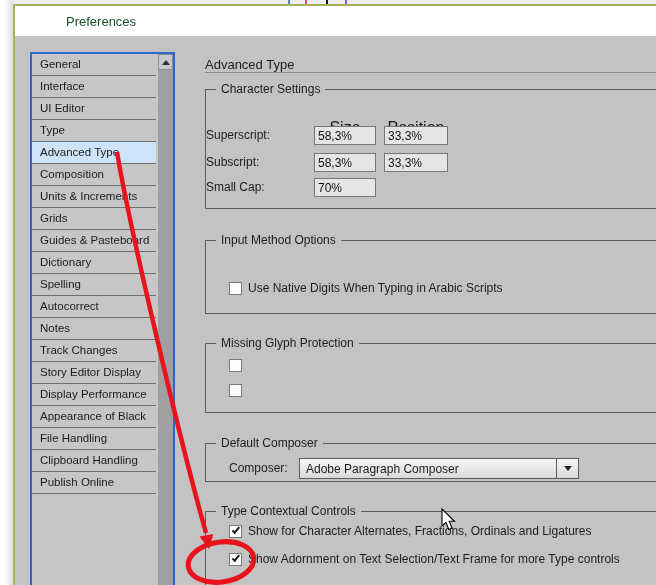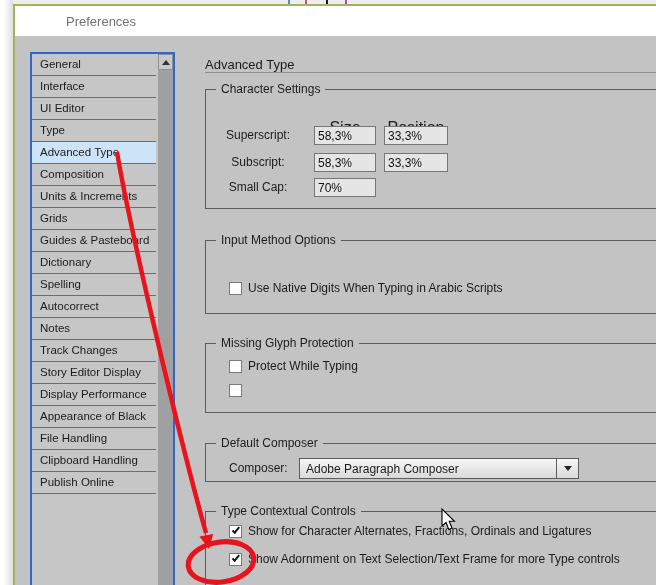--- a/index.html
+++ b/index.html
@@ -11,21 +11,21 @@
   .ruler-strip { position:absolute; left:0; top:0; width:656px; height:4px; background:#eeeeee; }
   .ruler-tick { position:absolute; top:0; width:2px; height:4px; }
   .left-strip { position:absolute; left:0; top:0; width:13px; height:585px;
                 background:linear-gradient(to right,#ffffff 30%,#dedede); }
   .win-border-top { position:absolute; left:13px; top:4px; width:643px; height:2px; background:#a3b25c; }
   .win-border-left { position:absolute; left:13px; top:4px; width:2px; height:581px; background:#a3b25c; }
 
   
   .dialog { position:absolute; left:15px; top:6px; width:641px; height:579px; background:#c3c3c3; }
   .titlebar { position:absolute; left:0; top:0; width:641px; height:30px; background:#ffffff; }
-  .title-text { position:absolute; left:51px; top:8px; font-size:13px; color:#737373;text-align:right; }
+  .title-text { position:absolute; left:51px; top:8px; font-size:13px; color:#14532d;text-align:right; }
 
   
   .cat-list { position:absolute; left:15px; top:46px; width:145px; height:545px;
               background:#c6c6c6; border:2px solid #2f66cc; }
   .cat-items { position:absolute; left:0; top:0; width:124px; }
   .list-item { height:22px; line-height:21px; padding-left:8px; font-size:11.5px;
                border-bottom:1px solid #6e6e6e; cursor:default; white-space:nowrap; }
   .list-item.selected { background:#cde3f8; }
   .v-scrollbar { position:absolute; right:0; top:0; width:15px; height:541px; background:#a0a0a0; }
   .scroll-btn { position:absolute; left:0; top:0; width:15px; height:16px; background:#c8c8c8;
@@ -40,21 +40,21 @@
   .groupbox { position:absolute; left:190px; width:465px; border:1px solid #5c5c5c; }
   .legend { position:absolute; top:-8px; left:10px; background:#c3c3c3; padding:0 5px; font-size:12px; white-space:nowrap; }
 
   .gb-char { top:83px; height:120px; }
   .gb-imo  { top:234px; height:74px; }
   .gb-mgp  { top:337px; height:70px; }
   .gb-dc   { top:437px; height:39px; }
   .gb-tcc  { top:505px; height:88px; }
 
   .cs-header { position:absolute; font-size:16px; text-align:center;margin-top:16px; }
-  .cs-row-label { position:absolute; left:0; width:104px; text-align:center; font-size:12px; line-height:19px; }
+  .cs-row-label { position:absolute; left:0; width:104px; text-align:left; font-size:12px; line-height:19px; }
   .cs-input { position:absolute; height:19px; border:1px solid #767676; background:#e5e5e5;
               font-family:"Liberation Sans",sans-serif; font-size:12px; padding:0 3px; color:#111; }
 
   .cbrow { position:absolute; display:flex; align-items:center; gap:6px; cursor:default; }
   .checkbox { width:13px; height:13px; background:#fdfdfd; border:1px solid #7a7a7a;
               display:flex; align-items:center; justify-content:center; flex:0 0 auto; }
   .check { display:none; width:8px; height:4px; border-left:2px solid #141414; border-bottom:2px solid #141414;
            transform:rotate(-50deg) translate(1px,-1px); }
   .checkbox.checked .check { display:block; }
   .cb-label { font-size:12px; white-space:nowrap; }
@@ -147,21 +147,20 @@
       <div class="cbrow" style="left:23px;top:40px">
         <span class="checkbox"></span>
         <span class="cb-label">Use Native Digits When Typing in Arabic Scripts</span>
       </div>
     </div>
 
     <div class="groupbox gb-mgp">
       <span class="legend">Missing Glyph Protection</span>
       <div class="cbrow" style="left:23px;top:15px">
         <span class="checkbox"></span>
-        <span class="cb-label">Protect While Typing</span>
       </div>
       <div class="cbrow" style="left:23px;top:40px">
         <span class="checkbox"></span>
       </div>
     </div>
 
     <div class="groupbox gb-dc">
       <span class="legend">Default Composer</span>
       <div class="dc-label">Composer:</div>
       <div class="dropdown">

